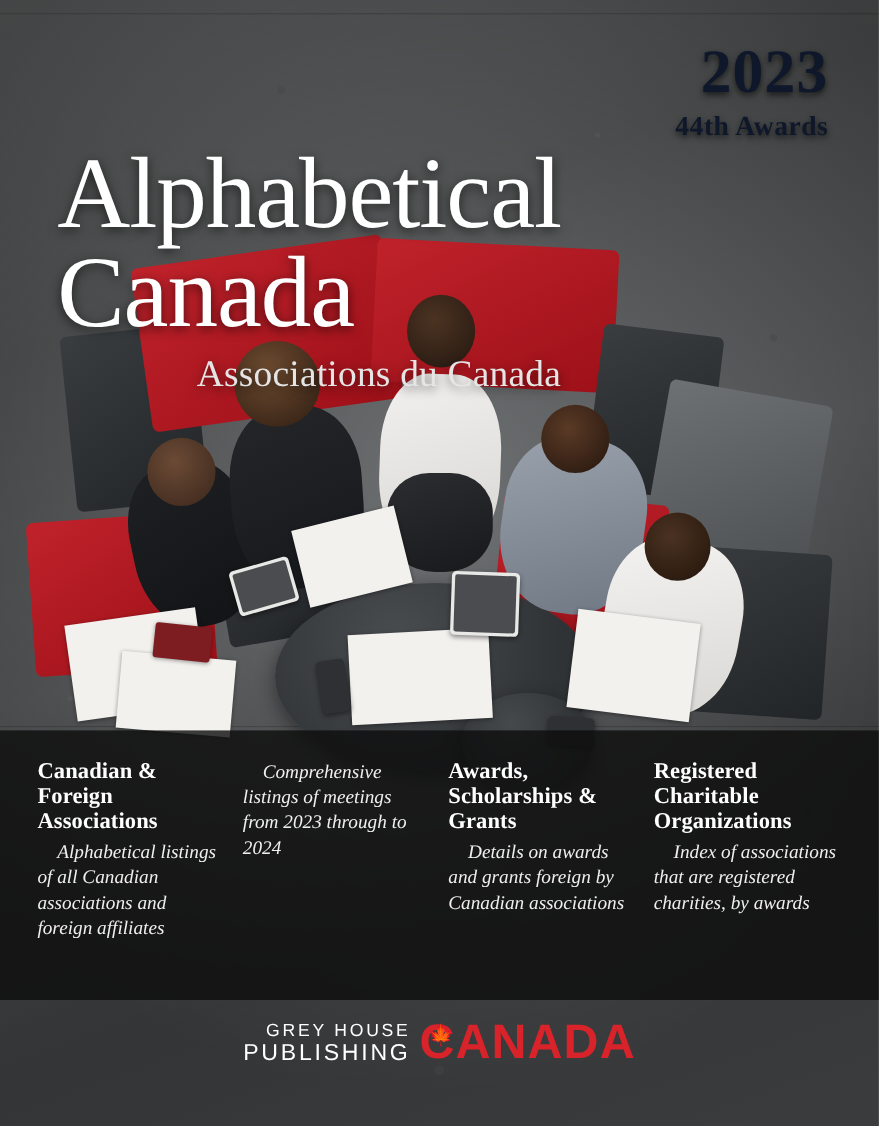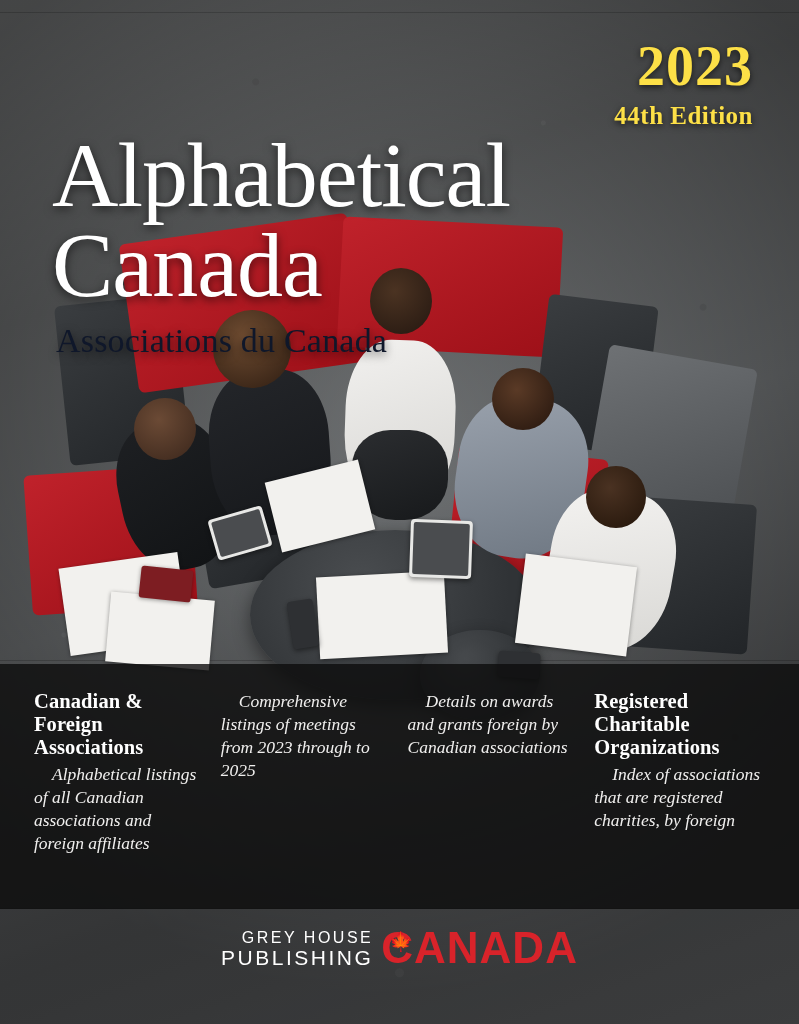--- a/index.html
+++ b/index.html
@@ -96,21 +96,21 @@
     border-radius: 4px;
     box-shadow: 0 2px 5px rgba(0,0,0,.45);
   }
 
   
   .year-block {
     position: absolute;
     top: 38px;
     right: 46px;
     text-align: right;
-    color: #fde047;
+    color: #0f172a;
     text-shadow: 0 2px 6px rgba(0,0,0,.65);
   }
   .year {
     font-size: 56px;
     font-weight: 700;
     letter-spacing: 1px;
     line-height: 1;
   }
   .edition {
     font-size: 25px;
@@ -130,21 +130,22 @@
     font-size: 92px;
     line-height: .98;
     font-weight: 400;
     letter-spacing: -1px;
   }
   .subtitle {
     font-size: 34px;
     margin-top: 12px;
     margin-left: 4px;
     letter-spacing: .2px;
-    color: #0f172a;
+    color: #e5e5e5;
+    text-align: right;
   }
 
   
   .band {
     position: absolute;
     left: 0; right: 0;
     top: 664px;
     height: 245px;
     background: rgba(12,12,12,0.80);
   }
@@ -272,44 +273,45 @@
     <div class="tablet" style="left:410px; top:520px; width:62px; height:58px; transform:rotate(2deg);">
         <div class="screen"></div>
       </div>
     <div class="phone" style="left:290px; top:600px; width:26px; height:48px; transform:rotate(-9deg);"></div>
     <div class="phone" style="left:498px; top:652px; width:42px; height:26px; transform:rotate(4deg);"></div>
     <div class="paper" style="left:140px; top:568px; width:52px; height:32px; background:#7d1d22; border-radius:3px; transform:rotate(6deg);"></div>
   </div>
 
   <div class="year-block">
     <div class="year">2023</div>
-    <div class="edition">44th Edition</div>
+    <div class="edition">44th Awards</div>
   </div>
 
   <div class="title-block">
     <div class="title-line">Alphabetical</div>
     <div class="title-line">Canada</div>
     <div class="subtitle">Associations du Canada</div>
   </div>
 
   <div class="band">
     <div class="band-inner">
       <div class="feature">
         <h3>Canadian &amp; Foreign Associations</h3>
         <p>Alphabetical listings of all Canadian associations and foreign affiliates</p>
       </div>
       <div class="feature">
-        <p>Comprehensive listings of meetings from 2023 through to 2025</p>
+        <p>Comprehensive listings of meetings from 2023 through to 2024</p>
       </div>
       <div class="feature">
+        <h3>Awards, Scholarships &amp; Grants</h3>
         <p>Details on awards and grants foreign by Canadian associations</p>
       </div>
       <div class="feature">
         <h3>Registered Charitable Organizations</h3>
-        <p>Index of associations that are registered charities, by foreign</p>
+        <p>Index of associations that are registered charities, by awards</p>
       </div>
     </div>
   </div>
 
   <div class="logo">
     <div class="logo-inner">
       <div class="gh">
         <div class="l1">GREY HOUSE</div>
         <div class="l2">PUBLISHING</div>
       </div>

